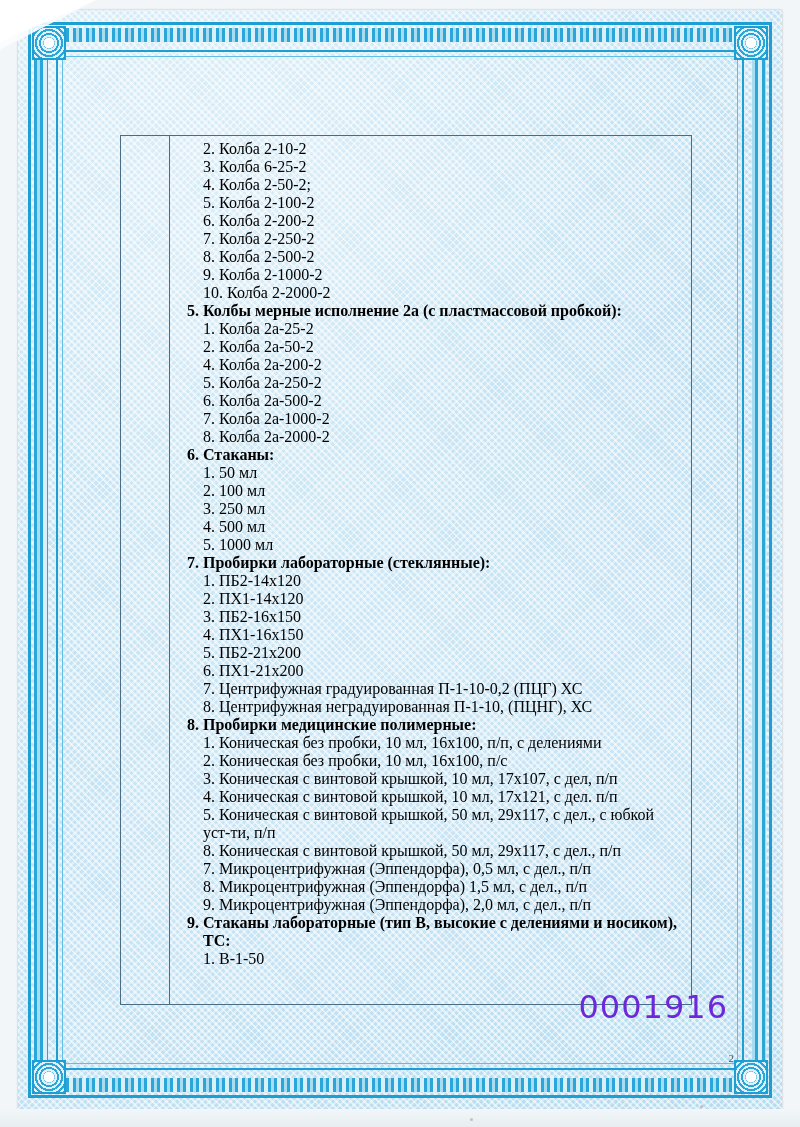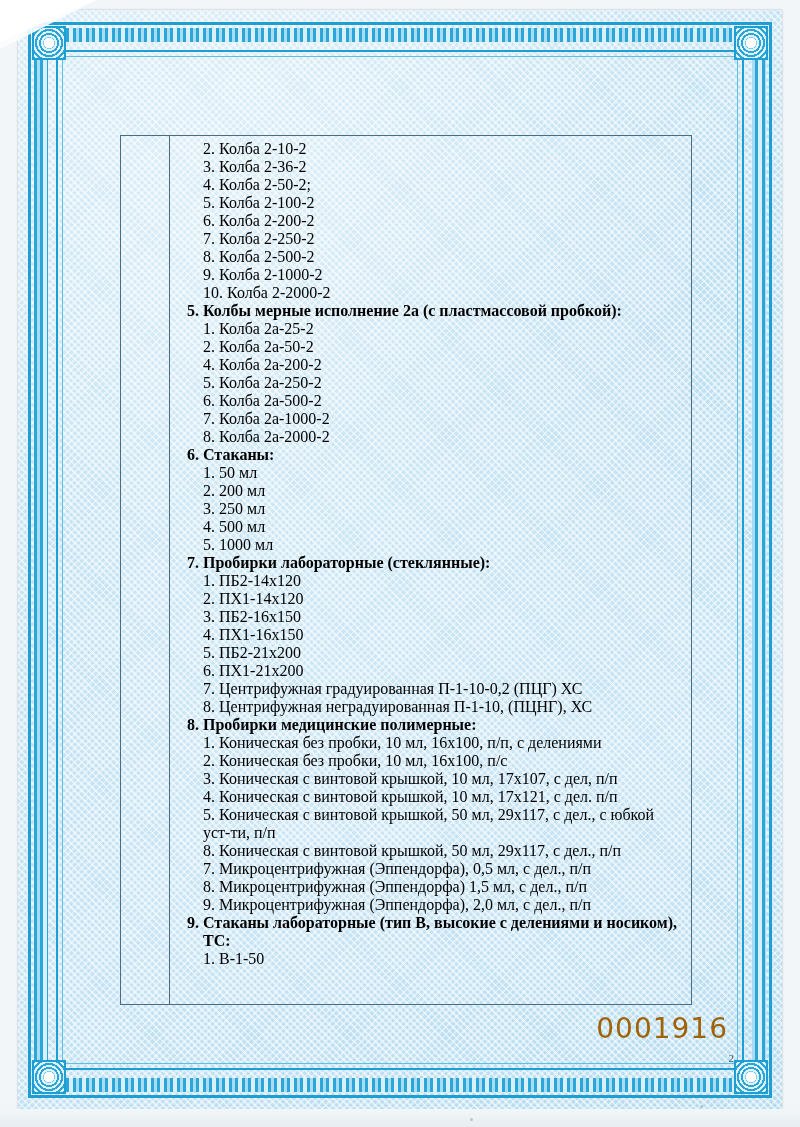--- a/index.html
+++ b/index.html
@@ -180,25 +180,25 @@
   }
   .sub {
     padding-left: 26px;
     white-space: pre-wrap;
   }
 
   
   .serial {
     position: absolute;
     right: 72px;
-    top: 1012px;
+    top: 988px;
     font-family: "DejaVu Sans", sans-serif;
-    font-size: 28px;
+    font-size: 32px;
     letter-spacing: 1px;
-    color: #a16207;
+    color: #6d28d9;
   }
   .page-mark {
     position: absolute;
     right: 66px;
     top: 1052px;
     font-family: "Liberation Serif", serif;
     font-size: 11px;
     color: #3d5a6c;
   }
   .speck {
@@ -225,39 +225,39 @@
     <div class="rosette tr"></div>
     <div class="rosette bl"></div>
     <div class="rosette br"></div>
   </div>
 
   <div class="content-frame">
     <div class="col-split"></div>
     <div class="content-body">
       <div id="list-root">
           <div class="sub plain-line">2. Колба 2-10-2</div>
-          <div class="sub plain-line">3. Колба 2-36-2</div>
+          <div class="sub plain-line">3. Колба 6-25-2</div>
           <div class="sub plain-line">4. Колба 2-50-2;</div>
           <div class="sub plain-line">5. Колба 2-100-2</div>
           <div class="sub plain-line">6. Колба 2-200-2</div>
           <div class="sub plain-line">7. Колба 2-250-2</div>
           <div class="sub plain-line">8. Колба 2-500-2</div>
           <div class="sub plain-line">9. Колба 2-1000-2</div>
           <div class="sub plain-line">10. Колба 2-2000-2</div>
           <div class="sec"><span class="sec-num">5.</span><span class="sec-title">Колбы мерные исполнение 2а (с пластмассовой пробкой):</span></div>
           <div class="sub">1. Колба 2а-25-2</div>
           <div class="sub">2. Колба 2а-50-2</div>
           <div class="sub">4. Колба 2а-200-2</div>
           <div class="sub">5. Колба 2а-250-2</div>
           <div class="sub">6. Колба 2а-500-2</div>
           <div class="sub">7. Колба 2а-1000-2</div>
           <div class="sub">8. Колба 2а-2000-2</div>
           <div class="sec"><span class="sec-num">6.</span><span class="sec-title">Стаканы:</span></div>
           <div class="sub">1. 50 мл</div>
-          <div class="sub">2. 200 мл</div>
+          <div class="sub">2. 100 мл</div>
           <div class="sub">3. 250 мл</div>
           <div class="sub">4. 500 мл</div>
           <div class="sub">5. 1000 мл</div>
           <div class="sec"><span class="sec-num">7.</span><span class="sec-title">Пробирки лабораторные (стеклянные):</span></div>
           <div class="sub">1. ПБ2-14х120</div>
           <div class="sub">2. ПХ1-14х120</div>
           <div class="sub">3. ПБ2-16х150</div>
           <div class="sub">4. ПХ1-16х150</div>
           <div class="sub">5. ПБ2-21х200</div>
           <div class="sub">6. ПХ1-21х200</div>

